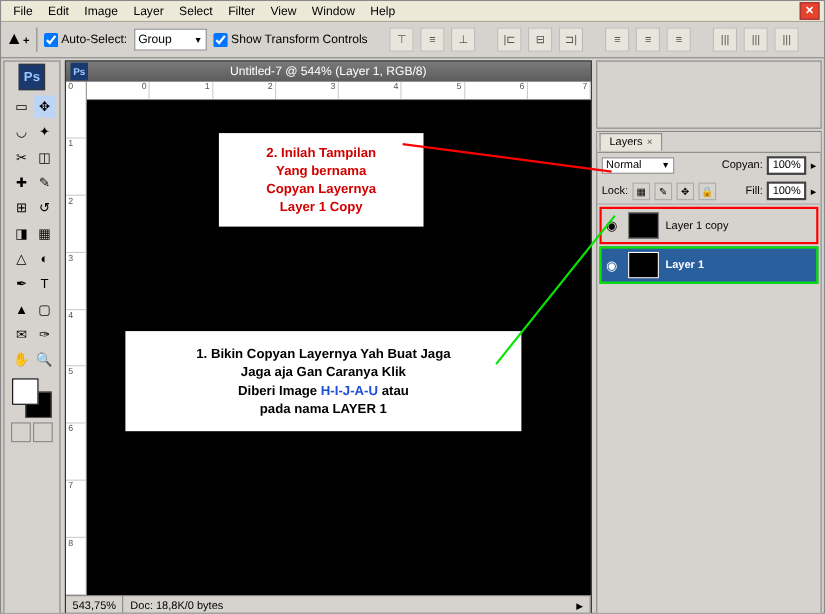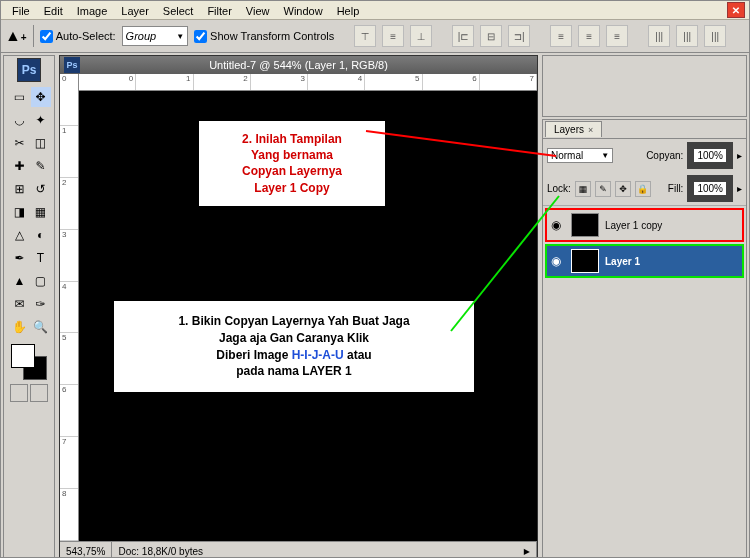--- a/index.html
+++ b/index.html
@@ -5,21 +5,21 @@
   html,body{margin:0;padding:0;font-family:Tahoma,Arial,sans-serif;font-size:11px;background:#d6d3ce;color:#000;}
   .app{width:750px;height:558px;position:relative;overflow:hidden;border:1px solid #888;box-sizing:border-box;}
   
   .menubar{background:#ece9d8;height:18px;display:flex;align-items:flex-end;padding:0 4px;border-bottom:1px solid #aca899;}
   .menubar span{padding:2px 7px;cursor:default;}
   
   .optbar{background:#d6d3ce;height:28px;display:flex;align-items:center;padding:2px 4px;border-bottom:1px solid #888;gap:6px;}
   .sep{width:1px;height:22px;background:#888;}
   .chk{display:inline-flex;align-items:center;gap:3px;}
   .chk input{margin:0;}
-  .combo{display:inline-flex;border:1px solid #888;background:#fff;height:18px;align-items:center;padding:0 3px;gap:20px;font-size:11px;font-style:italic;}
+  .combo{display:inline-flex;border:1px solid #888;background:#fff;height:18px;align-items:center;padding:0 3px;gap:20px;font-size:11px;}
   .combo .arr{font-size:8px;}
   .optico{width:20px;height:20px;border:1px solid #bbb;background:#e8e6dc;display:inline-flex;align-items:center;justify-content:center;font-size:10px;color:#555;}
   .divider{width:8px;}
   .armove{font-size:16px;font-weight:bold;}
   
   .main{display:flex;height:calc(100% - 18px - 28px);}
   
   .toolbox{width:46px;background:#d6d3ce;border:1px solid #888;margin:2px;padding:2px;display:flex;flex-direction:column;align-items:center;}
   .ps-ico{width:22px;height:22px;background:#1a3a6e;color:#9cc8ff;font-weight:bold;font-size:12px;display:flex;align-items:center;justify-content:center;margin-bottom:4px;border:1px solid #333;}
   .toolgrid{display:grid;grid-template-columns:20px 20px;gap:1px;}
@@ -50,21 +50,21 @@
   .status .tri{font-size:8px;}
   
   .rightcol{width:205px;display:flex;flex-direction:column;padding:2px;gap:2px;}
   .panel{background:#d6d3ce;border:1px solid #888;}
   .tabs{display:flex;align-items:center;background:#d6d3ce;border-bottom:1px solid #888;height:18px;}
   .tab{padding:2px 8px;background:#e8e6dc;border:1px solid #888;border-bottom:none;font-size:10px;margin-left:2px;}
   .tab .x{font-size:9px;color:#555;margin-left:4px;}
   .panel .row{display:flex;align-items:center;padding:3px 4px;gap:4px;font-size:10px;}
   .smcombo{border:1px solid #888;background:#fff;padding:1px 3px;display:inline-flex;align-items:center;gap:18px;font-size:10px;}
   .smcombo .arr{font-size:8px;}
-  .pct{border:7px solid #404040;background:#fff;padding:1px 3px;font-size:10px;}
+  .pct{border:2px solid #404040;background:#fff;padding:1px 3px;font-size:10px;}
   .lockico{width:14px;height:14px;border:1px solid #aaa;display:inline-flex;align-items:center;justify-content:center;font-size:9px;}
   .layers-list{padding:2px;}
   .layer{display:flex;align-items:center;gap:6px;padding:3px 4px;margin-bottom:2px;}
   .layer.redbox{border:2px solid #ff0000;}
   .layer.greenbox{border:2px solid #07e400;background:#2a5f9e;color:#fff;}
   .eye{width:14px;font-size:12px;}
   .thumb{width:26px;height:22px;background:#000;border:1px solid #888;}
   .layer.greenbox .thumb{border-color:#fff;}
   .ln{font-size:10px;}
   .layer.greenbox .ln{font-weight:bold;}

